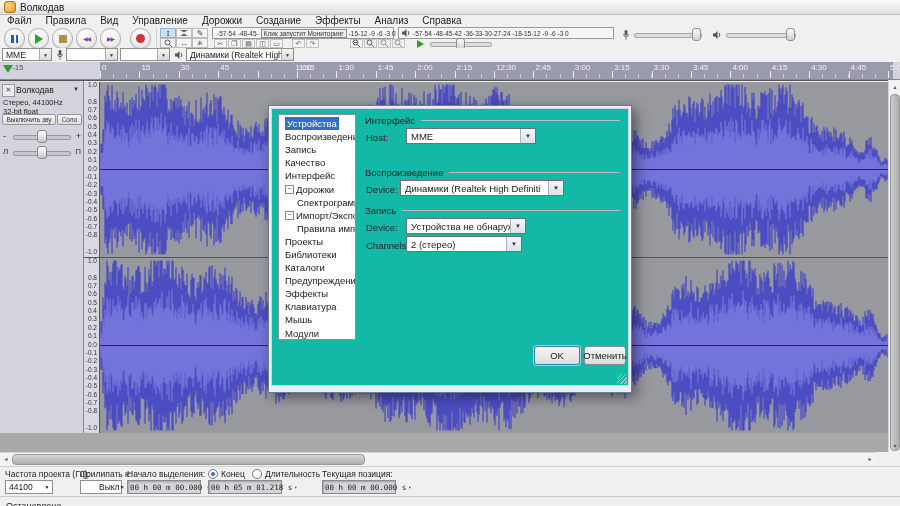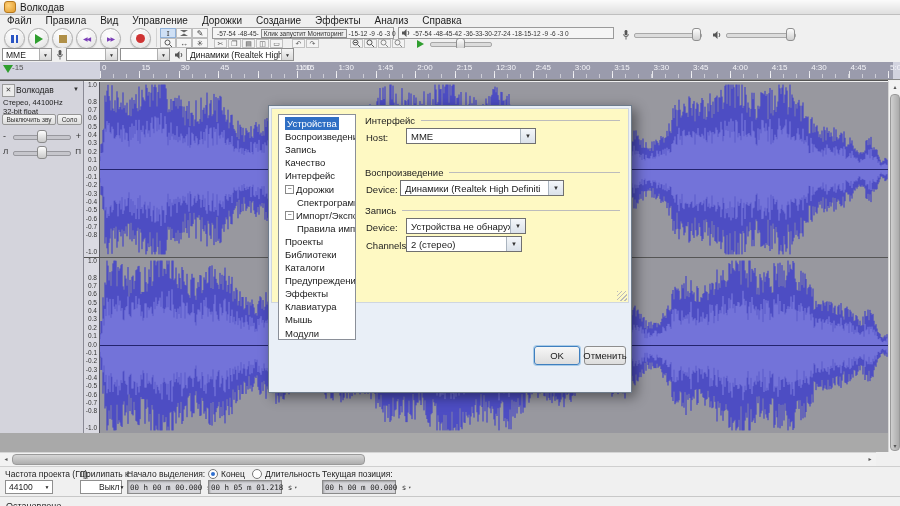--- a/index.html
+++ b/index.html
@@ -96,21 +96,21 @@
   .statusbar{left:0;top:496px;width:900px;height:10px;background:#f0f0f0;border-top:1px solid #c8c8c8;
              font-size:9px;color:#222;padding:4px 6px;line-height:10px;box-sizing:border-box;}
   
   .dialog{left:268px;top:105px;width:364px;height:288px;background:#e9eff7;border:1px solid #6e7b8a;
           box-shadow:4px 4px 12px rgba(0,0,0,.45);box-sizing:border-box;padding:2px;z-index:10;}
   .dlg-title{height:19px;line-height:19px;padding-left:6px;font-size:10px;color:#222;position:relative;
              background:linear-gradient(#f3f7fc,#dde7f2);}
   .dlg-close{position:absolute;right:2px;top:2px;width:30px;height:14px;border-radius:2px;border:1px solid #93322a;
              background:linear-gradient(#e8a79b,#cc6petal 0 0);background:linear-gradient(#eaa99c,#c75b47);color:#fff;
              font-size:8px;text-align:center;line-height:13px;box-shadow:inset 0 1px 0 rgba(255,255,255,.5);}
-  .dlg-body{position:relative;background:#fef9c3;height:195px;border:1px solid #cfd6e0;box-sizing:border-box;}
+  .dlg-body{position:relative;background:#14b8a6;height:278px;border:1px solid #cfd6e0;box-sizing:border-box;}
   .tree{position:absolute;left:6px;top:5px;width:78px;height:226px;background:#fff;border:1px solid #8a8f98;
         box-sizing:border-box;overflow:hidden;padding-top:2px;}
   .tree-row{height:13.1px;line-height:13px;font-size:9.5px;white-space:nowrap;display:flex;align-items:center;padding-left:6px;}
   .tree-row .expander{width:7px;height:7px;border:1px solid #888;background:#fff;font-size:7px;line-height:5px;
                       text-align:center;margin-right:2px;flex:none;color:#444;}
   .tree-row.child{padding-left:18px;}
   .tree-row .lbl.sel{background:#2f6fc4;color:#fff;padding:0 2px;}
   .rpanel{position:absolute;left:90px;top:0;width:262px;height:100%;font-size:9.5px;}
   .sect{position:absolute;left:3px;right:4px;display:flex;align-items:center;font-size:9.5px;color:#222;}
   .sect .line{flex:1;height:1px;background:#bcbcbc;margin-left:6px;}

